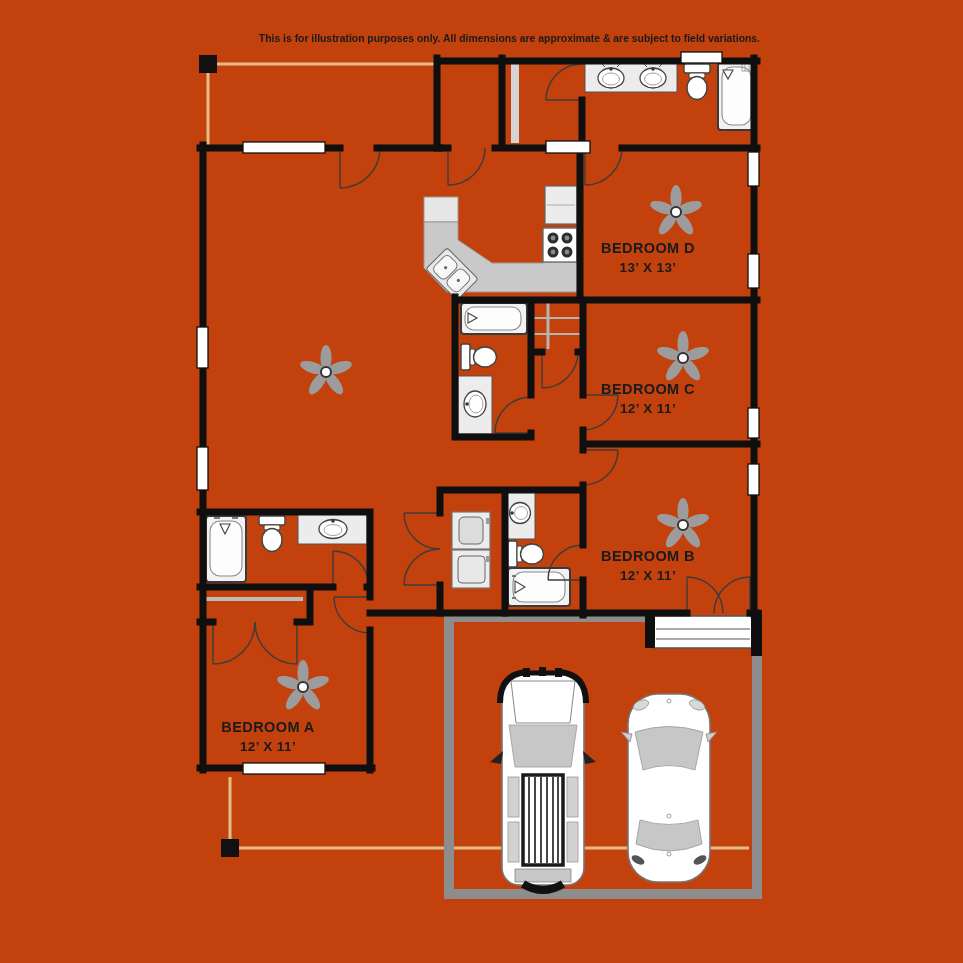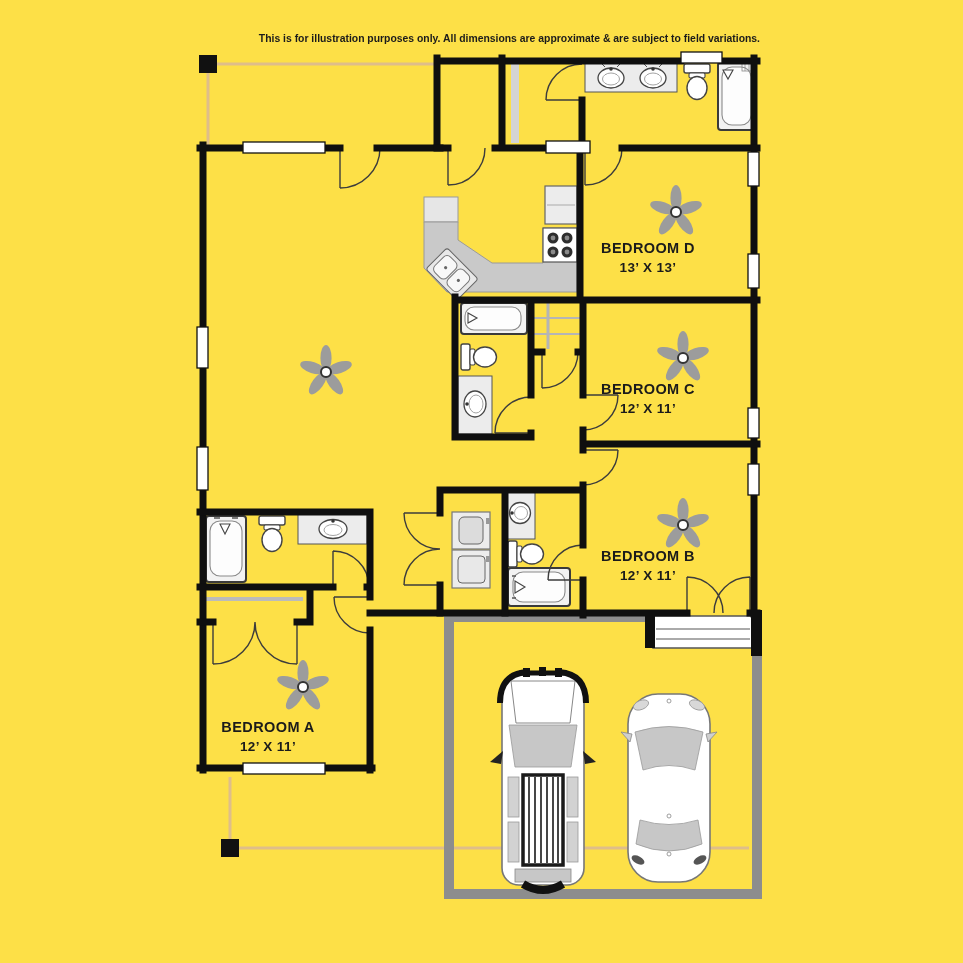--- a/index.html
+++ b/index.html
@@ -1,16 +1,16 @@
 <!DOCTYPE html>
 <html><head>
 <meta charset="utf-8">
 <style>
   html,body{margin:0;padding:0;background:#ffffff;}
-  .stage{position:relative;width:963px;height:963px;background:#fde047;overflow:hidden;
+  .stage{position:relative;width:963px;height:963px;background:#c2410c;overflow:hidden;
          font-family:"Liberation Sans", sans-serif;}
   svg text{font-family:"Liberation Sans", sans-serif;font-weight:700;fill:#1b1b1b;}
   .room-name{font-size:14.5px;letter-spacing:.4px;}
   .room-dims{font-size:13.5px;letter-spacing:.4px;}
   .disclaimer{font-size:10.4px;letter-spacing:0px;}
 </style>
 </head>
 <body>
 
 <div class="stage">

